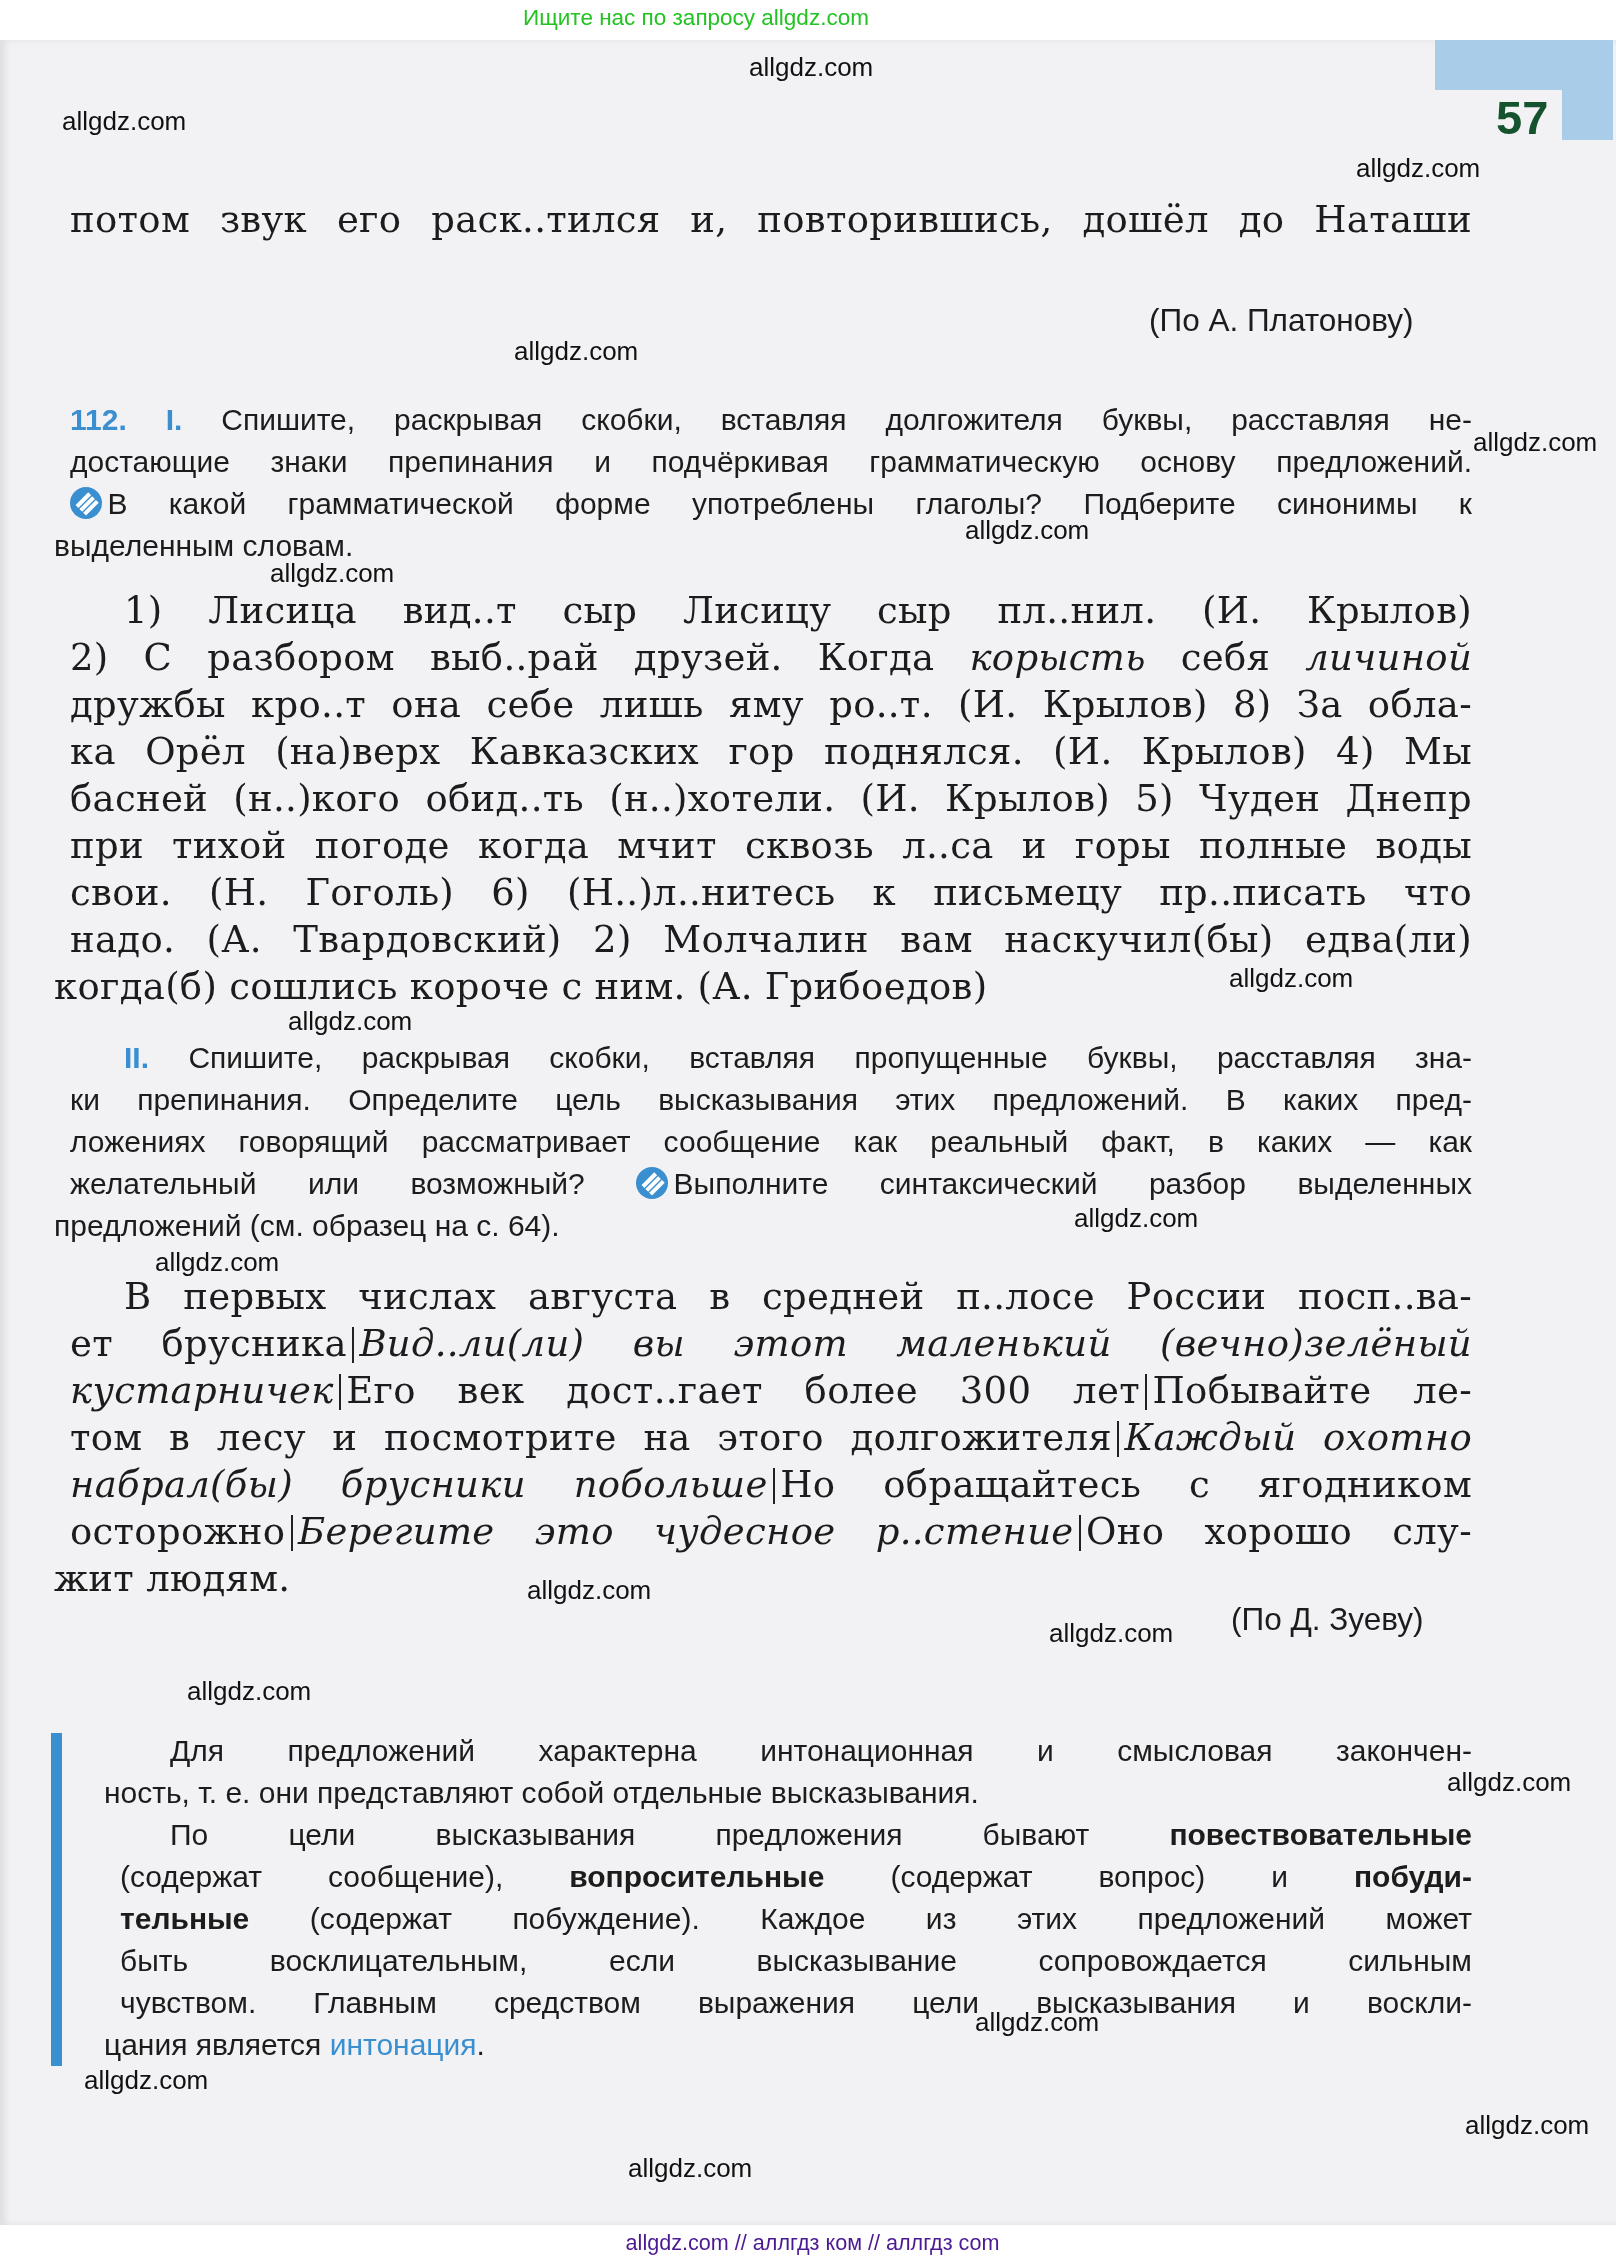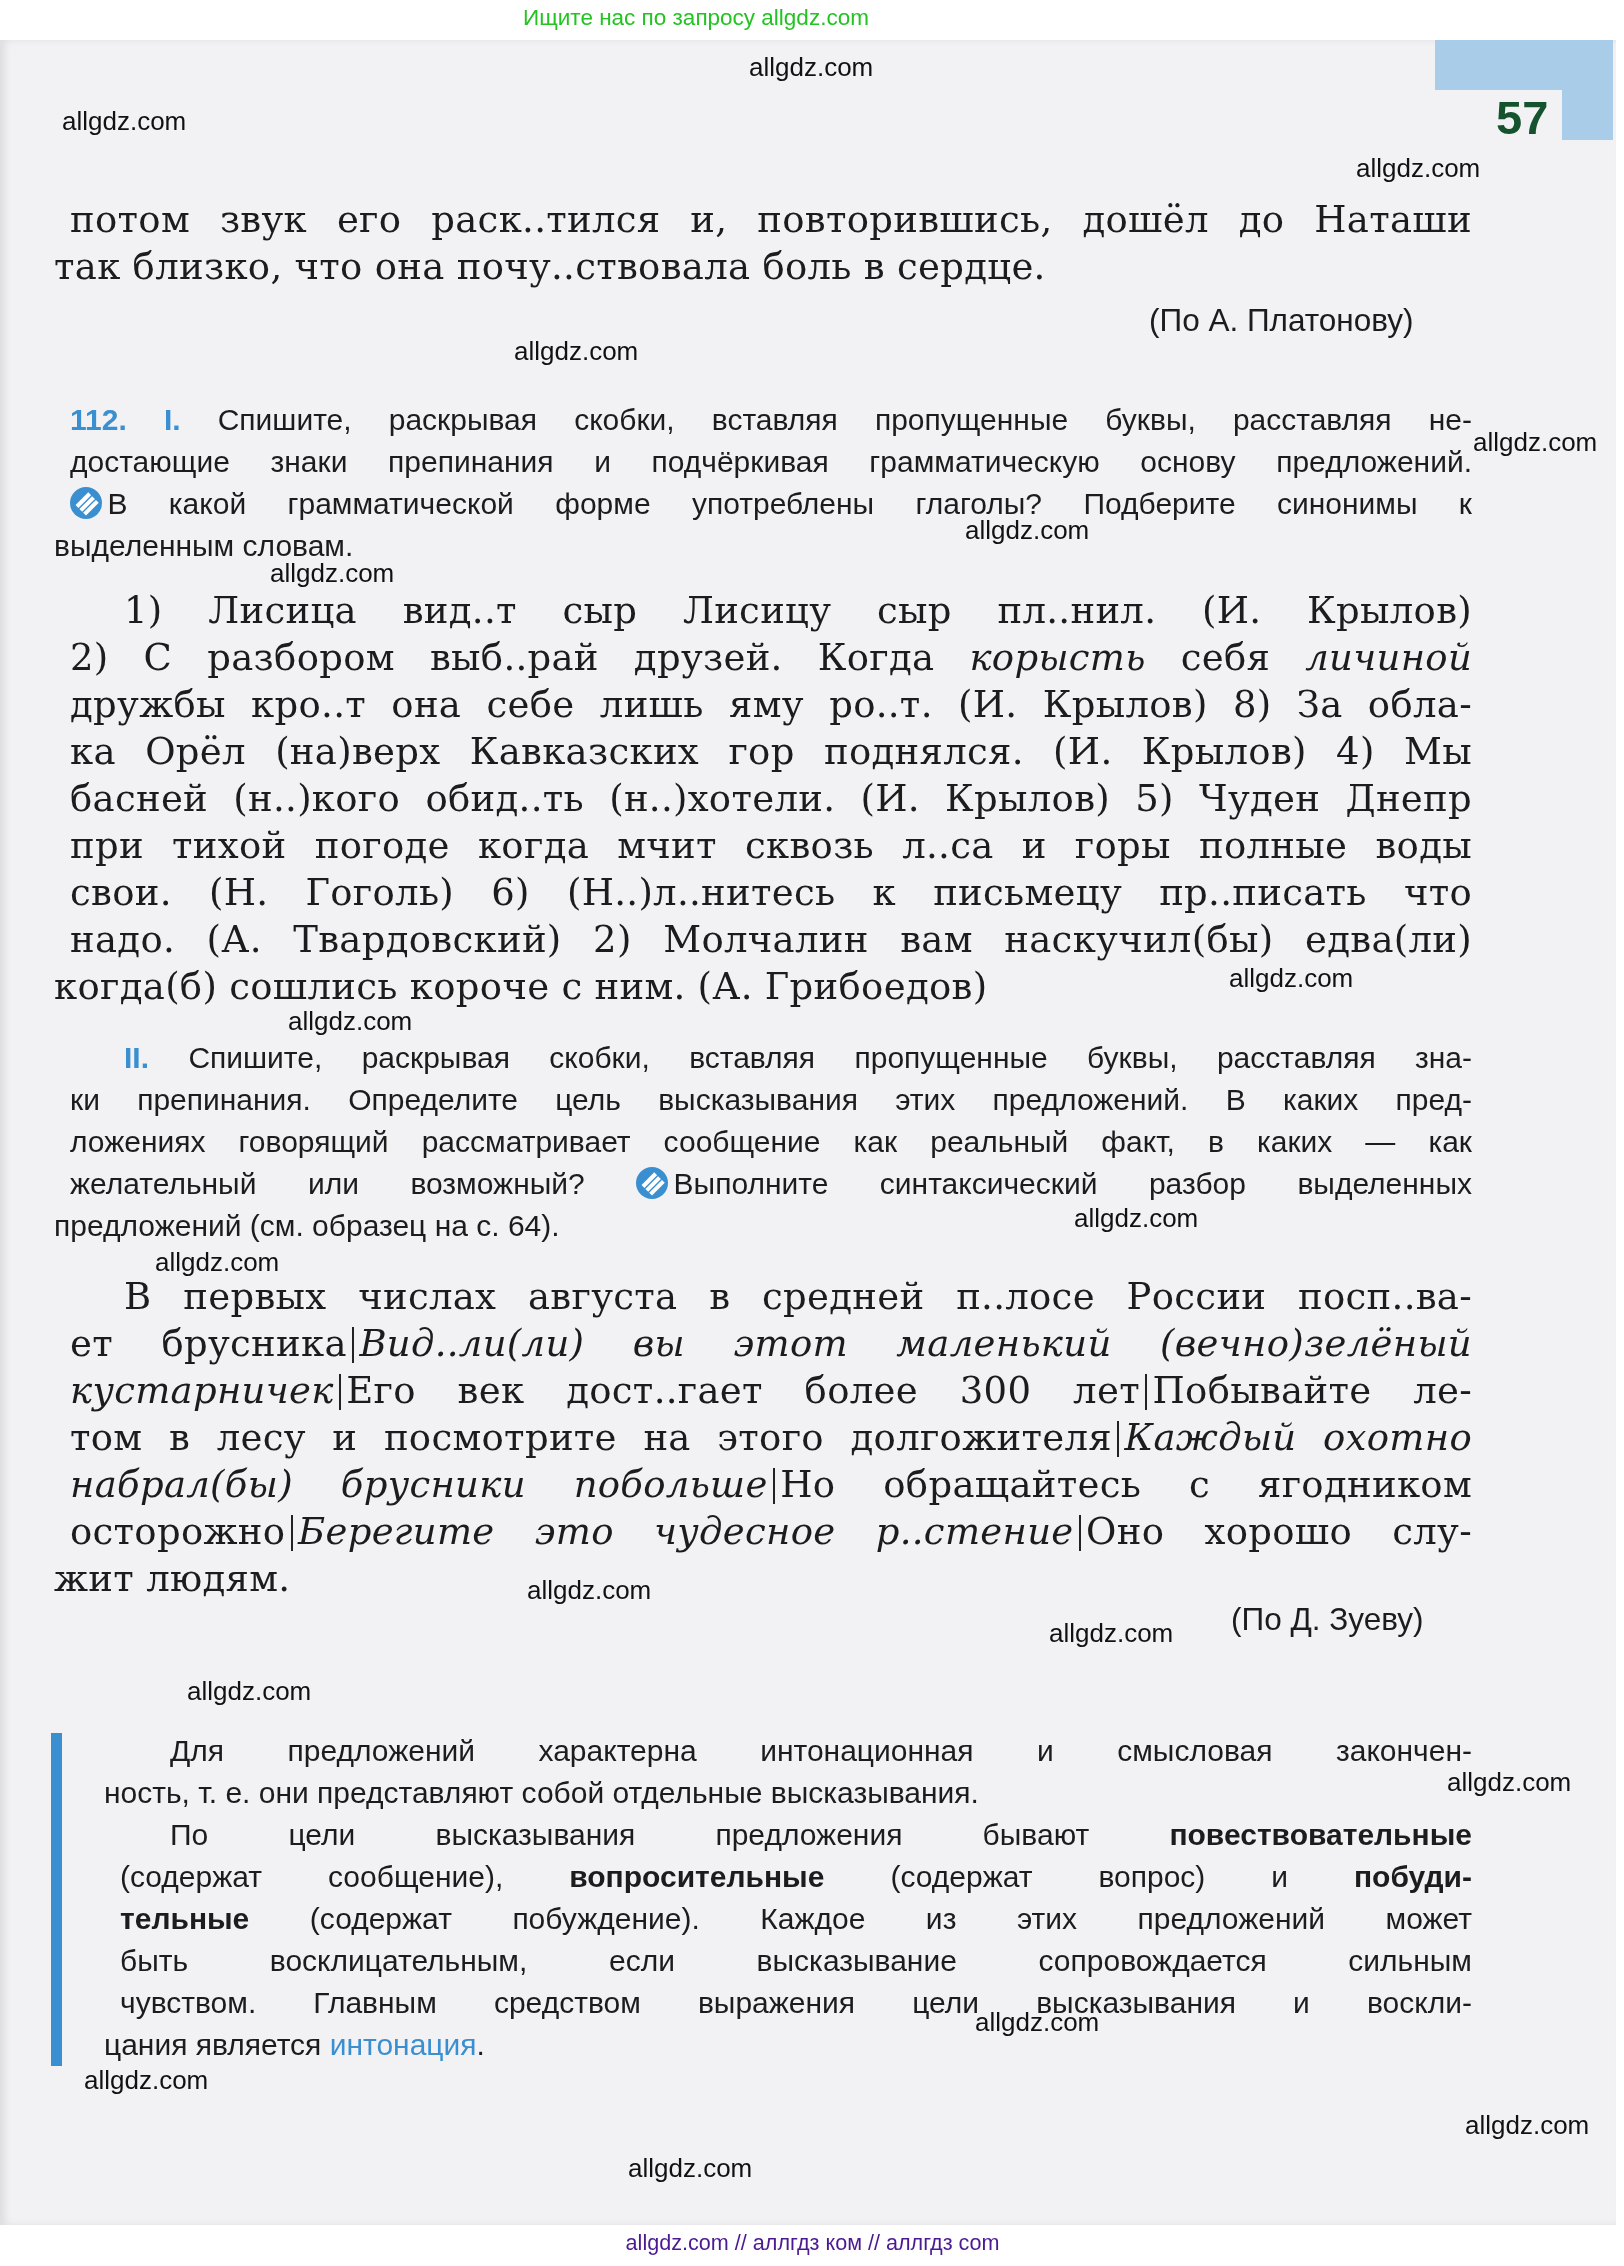--- a/index.html
+++ b/index.html
@@ -36,26 +36,25 @@
 <div class="top-banner"><span>Ищите нас по запросу allgdz.com</span></div>
 
 <div class="page"></div>
 <div class="tab-blue"></div>
 <div class="tab-blue2"></div>
 <div class="tab-white"></div>
 <div class="page-num">57</div>
 
 <div class="block serif s-line" style="top:196px;">
   <span class="line just">потом звук его раск..тился и, повторившись, дошёл до Наташи</span>
-  <span class="line">так близко, что она почу..ствовала боль в сердце.</span>
 </div>
 <div class="attrib" style="left:1149px; top:302px;">(По А. Платонову)</div>
 
 <div class="block sans t-line" style="top:399px;">
-  <span class="line just"><span class="num">112.</span> <span class="num">I.</span> <span>Спишите, раскрывая скобки, вставляя пропущенные буквы, расставляя не-</span></span>
+  <span class="line just"><span class="num">112.</span> <span class="num">I.</span> <span>Спишите, раскрывая скобки, вставляя долгожителя буквы, расставляя не-</span></span>
   <span class="line just">достающие знаки препинания и подчёркивая грамматическую основу предложений.</span>
   <span class="line just"><span class="pencil"></span><span>В какой грамматической форме употреблены глаголы? Подберите синонимы к</span></span>
   <span class="line">выделенным словам.</span>
 </div>
 
 <div class="block serif s-line" style="top:587px;">
   <span class="line just" style="padding-left:54px; box-sizing:border-box;">1) Лисица вид..т сыр Лисицу сыр пл..нил. (И. Крылов)</span>
   <span class="line just"><span>2) С разбором выб..рай друзей. Когда </span><i>корысть</i><span> себя </span><i>личиной</i></span>
   <span class="line just">дружбы кро..т она себе лишь яму ро..т. (И. Крылов) 8) За обла-</span>
   <span class="line just">ка Орёл (на)верх Кавказских гор поднялся. (И. Крылов) 4) Мы</span>

